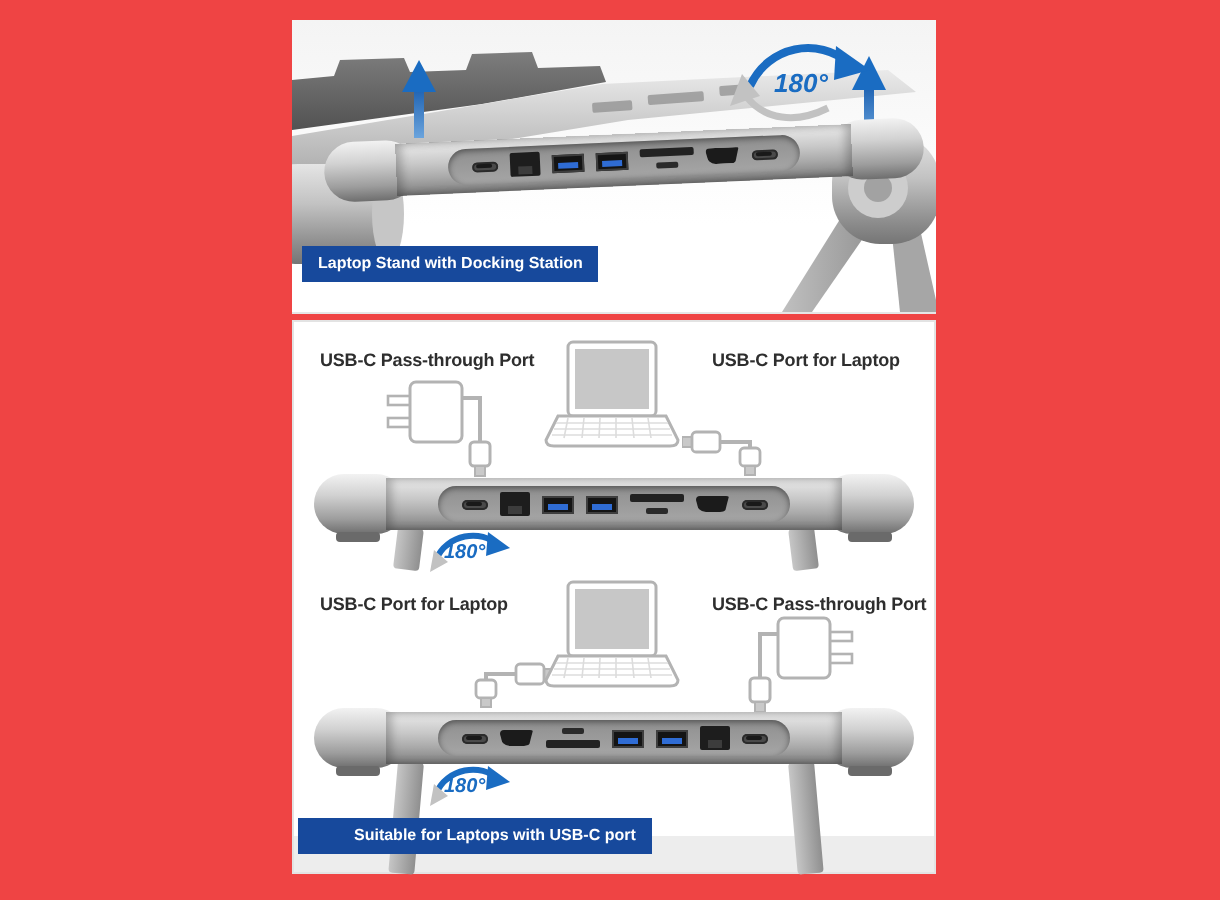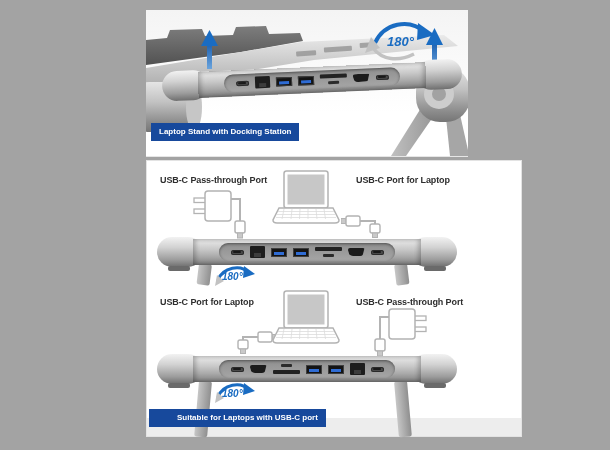--- a/index.html
+++ b/index.html
@@ -3,29 +3,29 @@
 <meta charset="utf-8">
 <style>
   :root{
     --banner-blue:#17499c;
     --arrow-blue:#1a6cc2;
     --usb-port-blue:#2f6cd4;
   }
   *{box-sizing:border-box;margin:0;padding:0;}
   html,body{width:610px;height:450px;background:#ffffff;overflow:hidden;
     font-family:"Liberation Sans","DejaVu Sans",sans-serif;}
-  .stage{position:relative;width:610px;height:450px;background:#a3a3a3;}
+  .stage{position:relative;width:610px;height:450px;background:#ef4444;}
 
   
   .photo{position:absolute;left:146px;top:10px;width:322px;height:146px;
     background:linear-gradient(180deg,#f4f4f4,#ffffff 70%);box-shadow:0 1px 0 #e6e6e6;}
   .photo svg{position:absolute;left:0;top:0;}
 
   
-  .panel{position:absolute;left:146px;top:160px;width:376px;height:277px;
+  .panel{position:absolute;left:146px;top:160px;width:322px;height:277px;
     background:#ffffff;border:1px solid #e3e3e3;}
   .floor{position:absolute;left:0;right:0;bottom:0;height:18px;background:#ededed;z-index:1;}
 
   .label{position:absolute;font-size:9px;font-weight:bold;color:#2e2e2e;
     letter-spacing:-0.1px;white-space:nowrap;z-index:6;}
 
   .banner{position:absolute;background:var(--banner-blue);color:#ffffff;
     font-size:8px;font-weight:bold;line-height:11px;padding:3px 8px 4px 8px;
     white-space:nowrap;z-index:7;}
 

